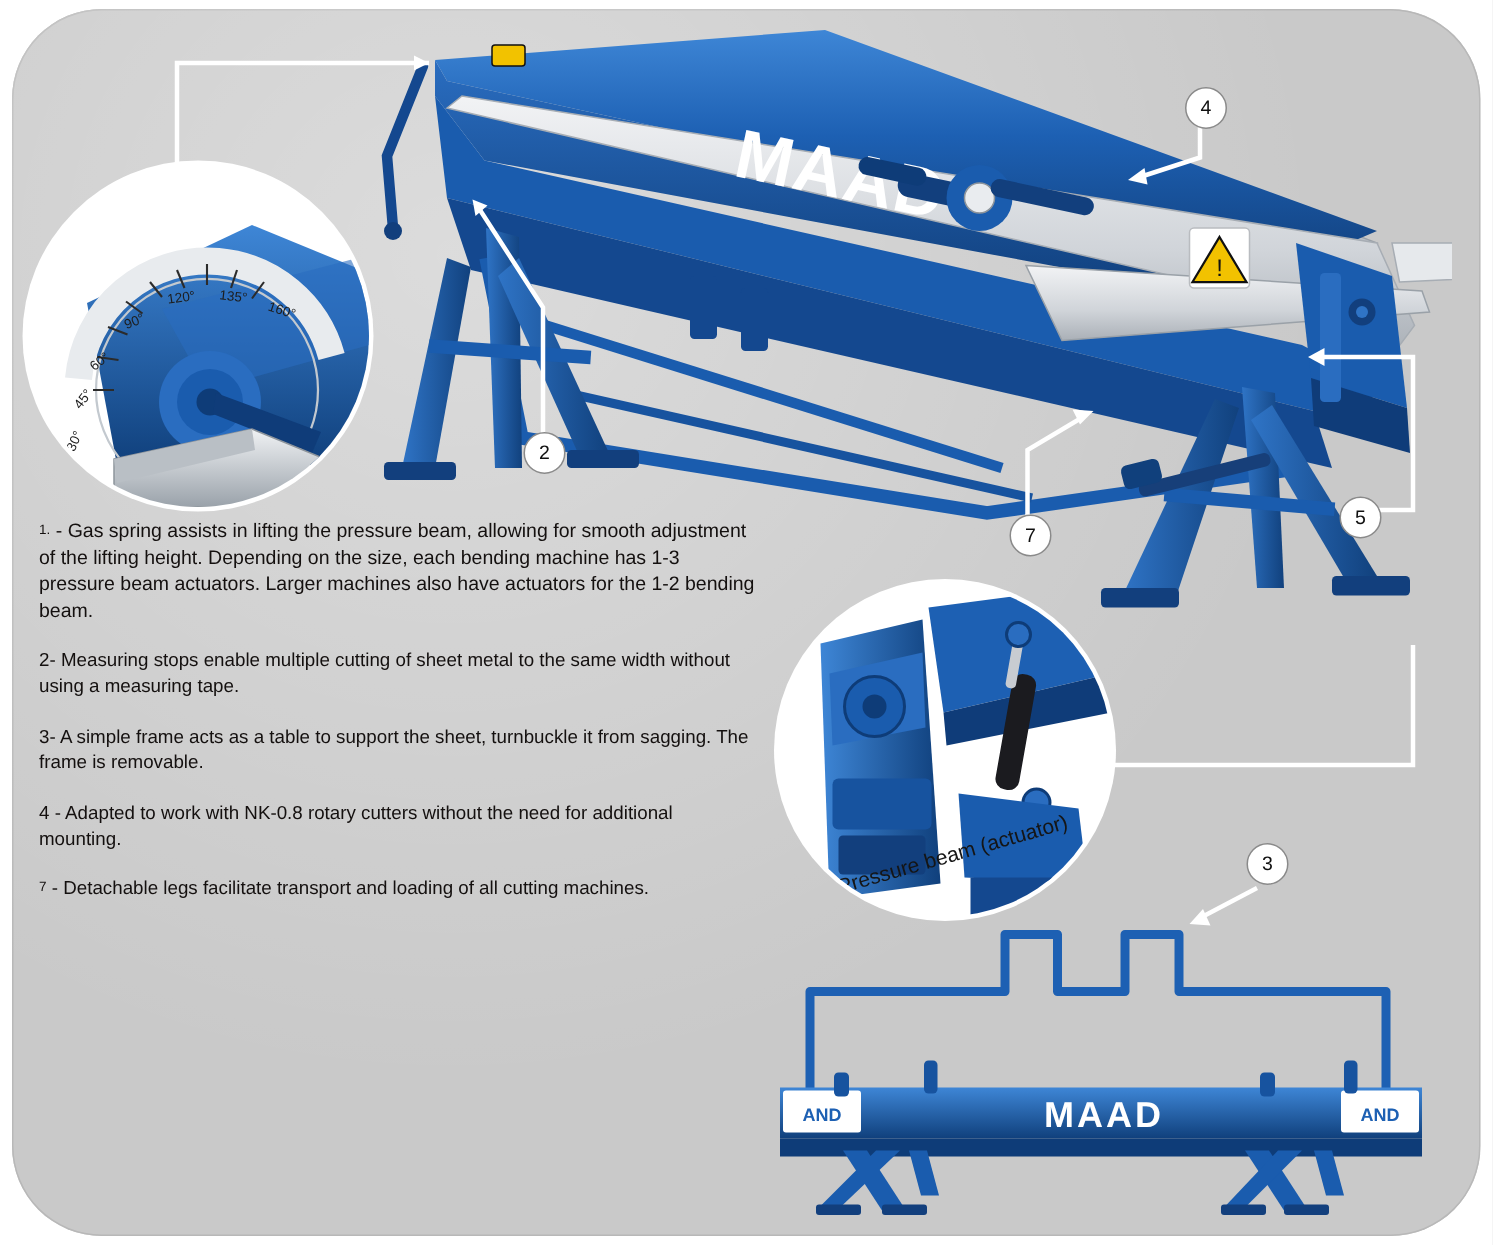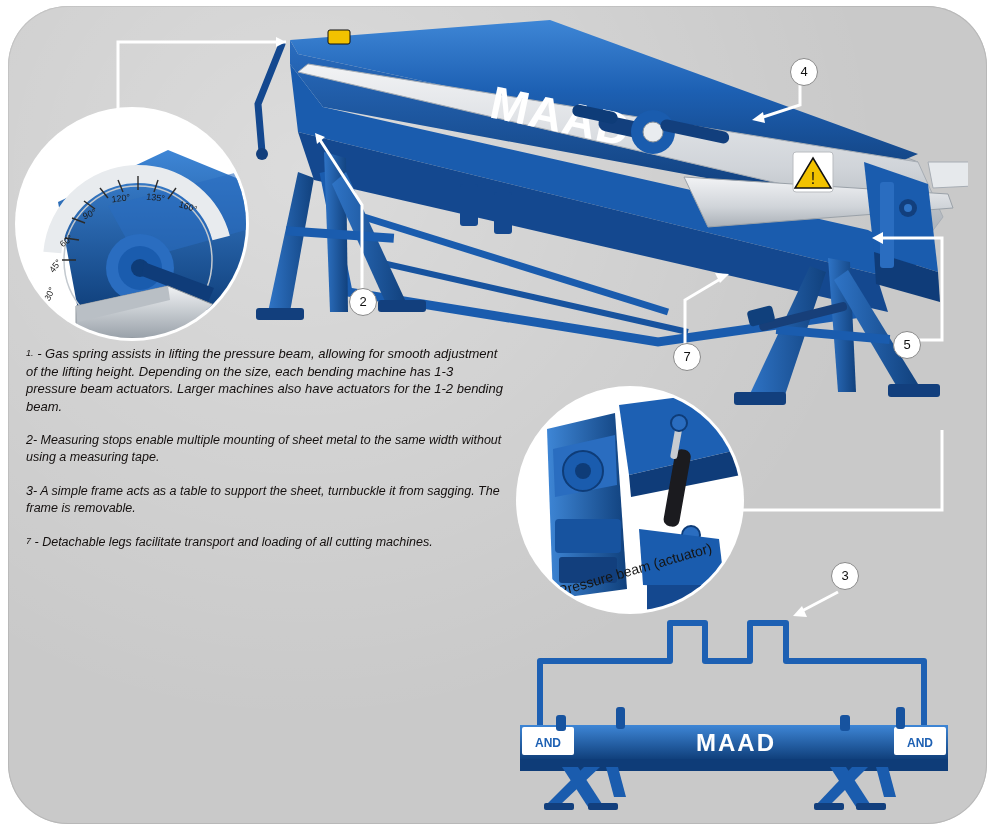--- a/index.html
+++ b/index.html
@@ -43,21 +43,20 @@
   .abs { position: absolute; }
   .noselect { user-select: none; }
 
   
   #text-block {
     position: absolute;
     left: 26px;
     top: 345px;
     width: 480px;
     color: #111;
-    font-style: italic;
   }
   .desc {
     margin: 0 0 17px 0;
     font-size: 12.5px;
     line-height: 1.35;
     color: #14100f;
   }
   .desc .num {
     font-weight: 400;
   }
@@ -412,25 +411,29 @@
   </svg>
 
   <div id="text-block">
     <p class="desc d1">
       <span class="num">1.</span>
       <span>-</span>
       <span>Gas spring assists in lifting the pressure beam, allowing for smooth adjustment of the lifting height. Depending on the size, each bending machine has 1-3 pressure beam actuators. Larger machines also have actuators for the 1-2 bending beam.</span>
     </p>
     <p class="desc d2">
       <span class="num">2-</span>
-      <span>Measuring stops enable multiple mounting of sheet metal to the same width without using a measuring tape.</span>
+      <span>Measuring stops enable multiple cutting of sheet metal to the same width without using a measuring tape.</span>
     </p>
     <p class="desc d3">
       <span class="num">3-</span>
       <span>A simple frame acts as a table to support the sheet, turnbuckle it from sagging. The frame is removable.</span>
+    </p>
+    <p class="desc d4">
+      <span class="num">4 -</span>
+      <span>Adapted to work with NK-0.8 rotary cutters without the need for additional mounting.</span>
     </p>
     <p class="desc d7">
       <span class="num">7</span>
       <span>-</span>
       <span>Detachable legs facilitate transport and loading of all cutting machines.</span>
     </p>
   </div>
 </div>
 
 </body></html>

